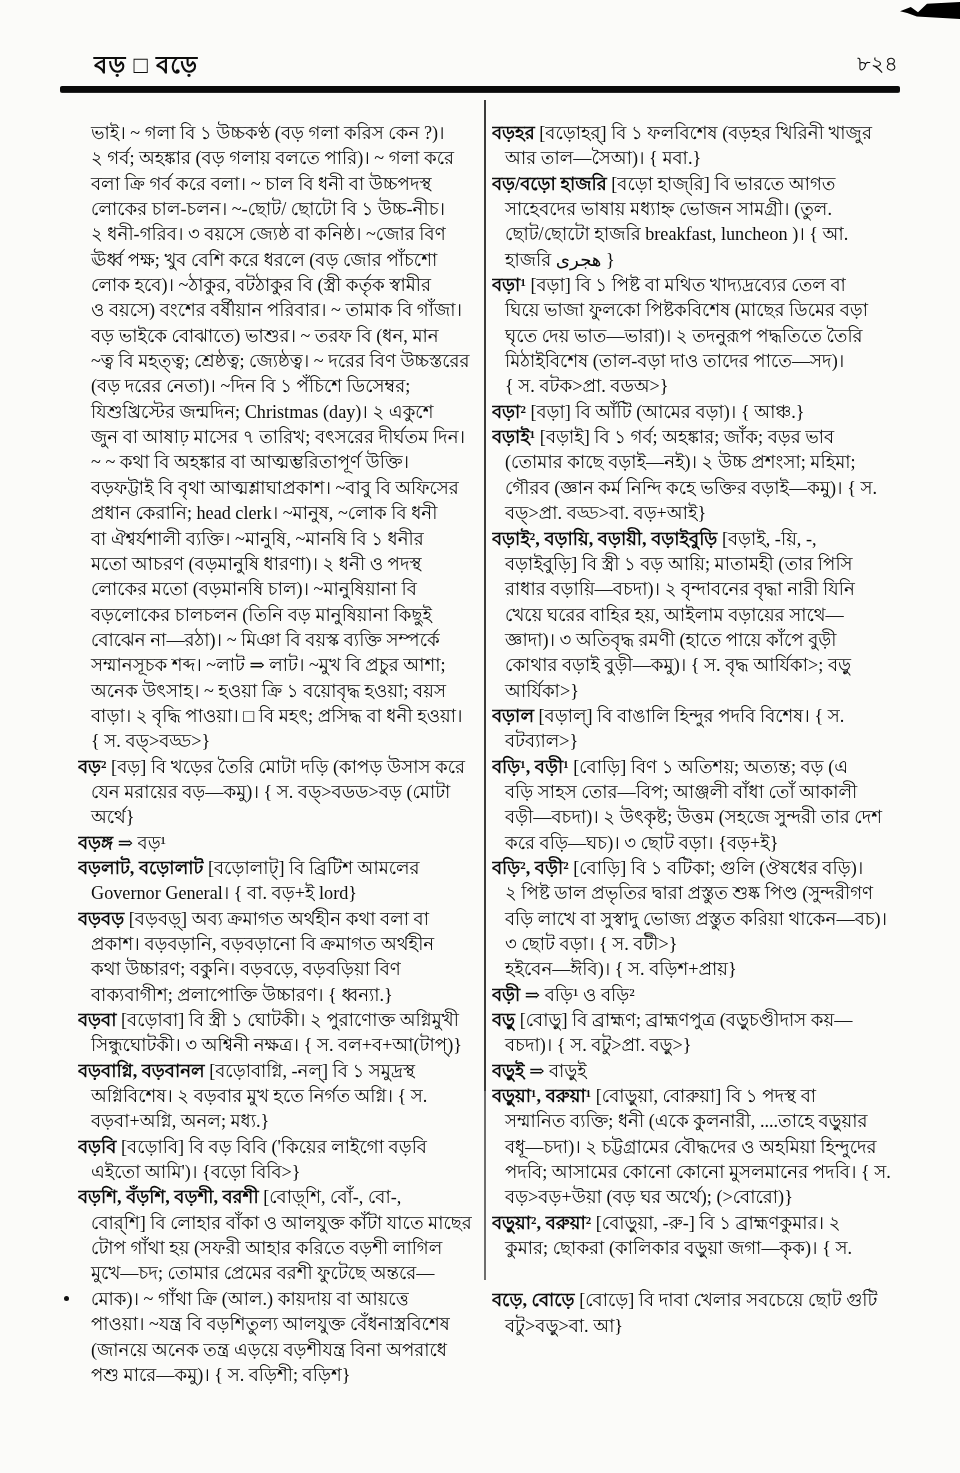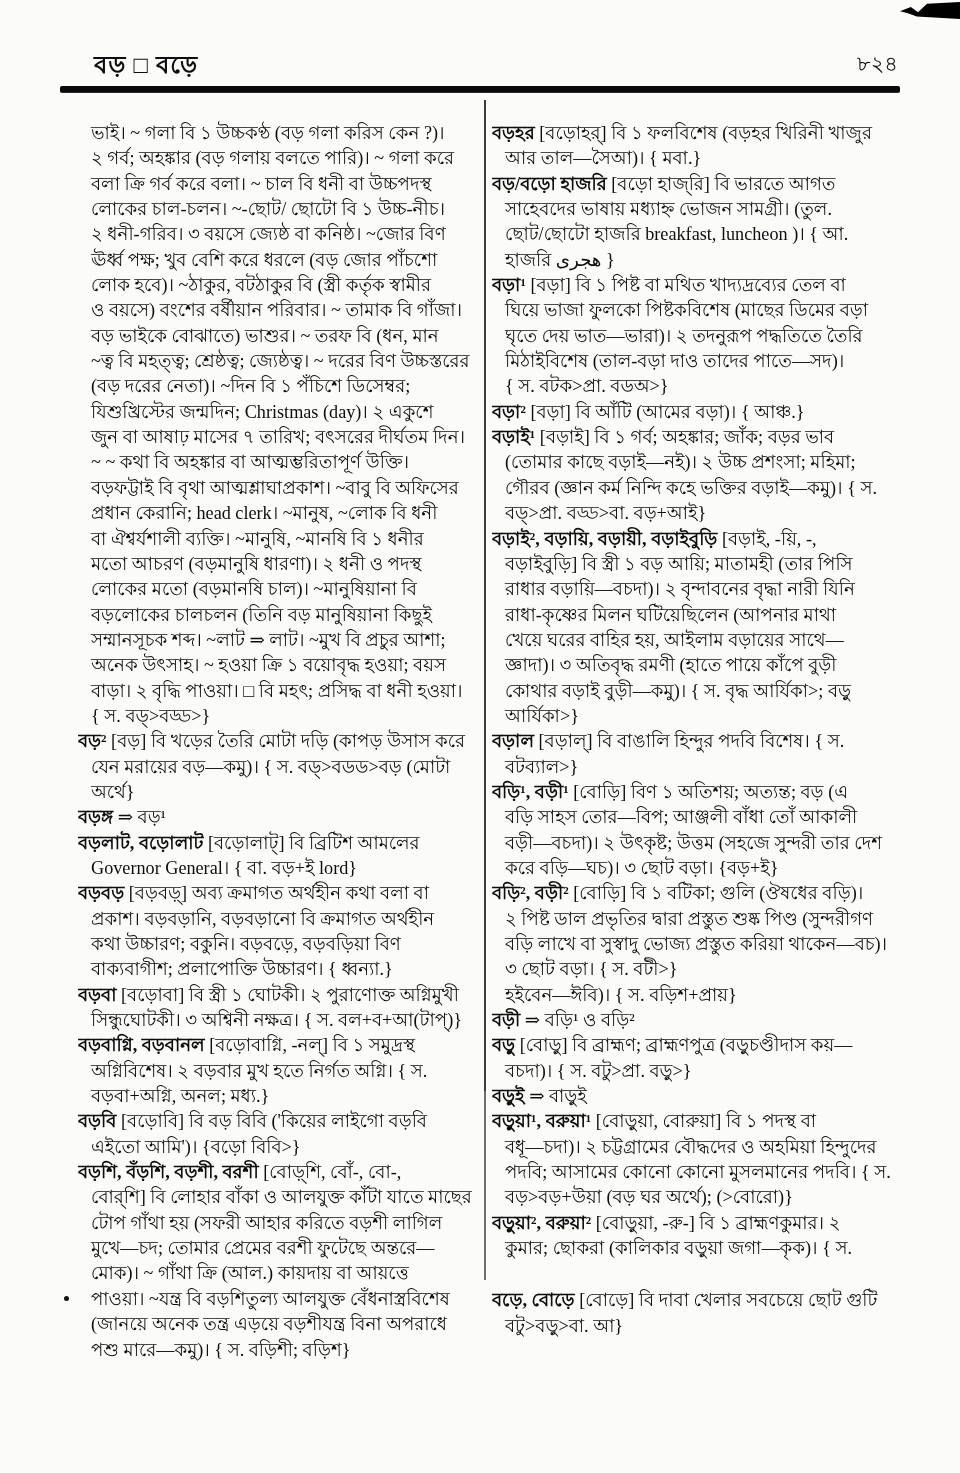--- a/index.html
+++ b/index.html
@@ -81,20 +81,21 @@
       <div class="line">(বড় দরের নেতা)। ~দিন বি ১ পঁচিশে ডিসেম্বর;</div>
       <div class="line">যিশুখ্রিস্টের জন্মদিন; Christmas (day)। ২ একুশে</div>
       <div class="line">জুন বা আষাঢ় মাসের ৭ তারিখ; বৎসরের দীর্ঘতম দিন।</div>
       <div class="line">~ ~ কথা বি অহঙ্কার বা আত্মম্ভরিতাপূর্ণ উক্তি।</div>
       <div class="line">বড়ফট্টাই বি বৃথা আত্মশ্লাঘাপ্রকাশ। ~বাবু বি অফিসের</div>
       <div class="line">প্রধান কেরানি; head clerk। ~মানুষ, ~লোক বি ধনী</div>
       <div class="line">বা ঐশ্বর্যশালী ব্যক্তি। ~মানুষি, ~মানষি বি ১ ধনীর</div>
       <div class="line">মতো আচরণ (বড়মানুষি ধারণা)। ২ ধনী ও পদস্থ</div>
       <div class="line">লোকের মতো (বড়মানষি চাল)। ~মানুষিয়ানা বি</div>
       <div class="line">বড়লোকের চালচলন (তিনি বড় মানুষিয়ানা কিছুই</div>
+      <div class="line">বোঝেন না—রঠা)। ~ মিঞা বি বয়স্ক ব্যক্তি সম্পর্কে</div>
       <div class="line">সম্মানসূচক শব্দ। ~লাট ⇒ লাট। ~মুখ বি প্রচুর আশা;</div>
       <div class="line">অনেক উৎসাহ। ~ হওয়া ক্রি ১ বয়োবৃদ্ধ হওয়া; বয়স</div>
       <div class="line">বাড়া। ২ বৃদ্ধি পাওয়া। □ বি মহৎ; প্রসিদ্ধ বা ধনী হওয়া।</div>
       <div class="line">{ স. বড্&gt;বড্ড&gt;}</div>
       <div class="line headline"><b>বড়²</b> [বড়] বি খড়ের তৈরি মোটা দড়ি (কাপড় উসাস করে</div>
       <div class="line">যেন মরায়ের বড়—কমু)। { স. বড্&gt;বডড&gt;বড় (মোটা</div>
       <div class="line">অর্থে}</div>
       <div class="line headline"><b>বড়ঙ্গ</b> ⇒ বড়¹</div>
       <div class="line headline"><b>বড়লাট, বড়োলাট</b> [বড়োলাট্] বি ব্রিটিশ আমলের</div>
       <div class="line">Governor General। { বা. বড়+ই lord}</div>
@@ -132,41 +133,41 @@
       <div class="line">মিঠাইবিশেষ (তাল-বড়া দাও তাদের পাতে—সদ)।</div>
       <div class="line">{ স. বটক&gt;প্রা. বডঅ&gt;}</div>
       <div class="line headline"><b>বড়া²</b> [বড়া] বি আঁটি (আমের বড়া)। { আঞ্চ.}</div>
       <div class="line headline"><b>বড়াই¹</b> [বড়াই] বি ১ গর্ব; অহঙ্কার; জাঁক; বড়র ভাব</div>
       <div class="line">(তোমার কাছে বড়াই—নই)। ২ উচ্চ প্রশংসা; মহিমা;</div>
       <div class="line">গৌরব (জ্ঞান কর্ম নিন্দি কহে ভক্তির বড়াই—কমু)। { স.</div>
       <div class="line">বড্&gt;প্রা. বড্ড&gt;বা. বড়+আই}</div>
       <div class="line headline"><b>বড়াই², বড়ায়ি, বড়ায়ী, বড়াইবুড়ি</b> [বড়াই, -য়ি, -,</div>
       <div class="line">বড়াইবুড়ি] বি স্ত্রী ১ বড় আয়ি; মাতামহী (তার পিসি</div>
       <div class="line">রাধার বড়ায়ি—বচদা)। ২ বৃন্দাবনের বৃদ্ধা নারী যিনি</div>
-      <div class="line">রাধা-কৃষ্ণের মিলন ঘটিয়েছিলেন (আপনার মাথা</div>
       <div class="line">খেয়ে ঘরের বাহির হয়, আইলাম বড়ায়ের সাথে—</div>
       <div class="line">জ্ঞাদা)। ৩ অতিবৃদ্ধ রমণী (হাতে পায়ে কাঁপে বুড়ী</div>
       <div class="line">কোথার বড়াই বুড়ী—কমু)। { স. বৃদ্ধ আর্যিকা&gt;; বড়ু</div>
       <div class="line">আর্যিকা&gt;}</div>
       <div class="line headline"><b>বড়াল</b> [বড়াল্] বি বাঙালি হিন্দুর পদবি বিশেষ। { স.</div>
       <div class="line">বটব্যাল&gt;}</div>
       <div class="line headline"><b>বড়ি¹, বড়ী¹</b> [বোড়ি] বিণ ১ অতিশয়; অত্যন্ত; বড় (এ</div>
       <div class="line">বড়ি সাহস তোর—বিপ;  আঞ্জলী বাঁধা তোঁ আকালী</div>
       <div class="line">বড়ী—বচদা)। ২ উৎকৃষ্ট; উত্তম (সহজে সুন্দরী তার দেশ</div>
       <div class="line">করে বড়ি—ঘচ)। ৩ ছোট বড়া। {বড়+ই}</div>
       <div class="line headline"><b>বড়ি², বড়ী²</b> [বোড়ি] বি ১ বটিকা; গুলি (ঔষধের বড়ি)।</div>
       <div class="line">২ পিষ্ট ডাল প্রভৃতির দ্বারা প্রস্তুত শুষ্ক পিণ্ড (সুন্দরীগণ</div>
       <div class="line">বড়ি লাখে বা সুস্বাদু ভোজ্য প্রস্তুত করিয়া থাকেন—বচ)।</div>
       <div class="line">৩ ছোট বড়া। { স. বটী&gt;}</div>
       <div class="line">হইবেন—ঈবি)। { স. বড়িশ+প্রায়}</div>
       <div class="line headline"><b>বড়ী</b> ⇒ বড়ি¹ ও বড়ি²</div>
       <div class="line headline"><b>বড়ু</b> [বোড়ু] বি ব্রাহ্মণ; ব্রাহ্মণপুত্র (বড়ুচণ্ডীদাস কয়—</div>
       <div class="line">বচদা)। { স. বটু&gt;প্রা. বড়ু&gt;}</div>
       <div class="line headline"><b>বড়ুই</b> ⇒ বাড়ুই</div>
       <div class="line headline"><b>বড়ুয়া¹, বরুয়া¹</b> [বোড়ুয়া, বোরুয়া] বি ১ পদস্থ বা</div>
+      <div class="line">সম্মানিত ব্যক্তি; ধনী (একে কুলনারী, ....তাহে বড়ুয়ার</div>
       <div class="line">বধূ—চদা)। ২ চট্টগ্রামের বৌদ্ধদের ও অহমিয়া হিন্দুদের</div>
       <div class="line">পদবি; আসামের কোনো কোনো মুসলমানের পদবি। { স.</div>
       <div class="line">বড়&gt;বড়+উয়া (বড় ঘর অর্থে); (&gt;বোরো)}</div>
       <div class="line headline"><b>বড়ুয়া², বরুয়া²</b> [বোড়ুয়া, -রু-] বি ১ ব্রাহ্মণকুমার। ২</div>
       <div class="line">কুমার; ছোকরা (কালিকার বড়ুয়া জগা—কৃক)। { স.</div>
       <div class="line headline gap"><b>বড়ে, বোড়ে</b> [বোড়ে] বি দাবা খেলার সবচেয়ে ছোট গুটি</div>
       <div class="line">বটু&gt;বড়ু&gt;বা. আ}</div>
     </div>
 </main>
 

